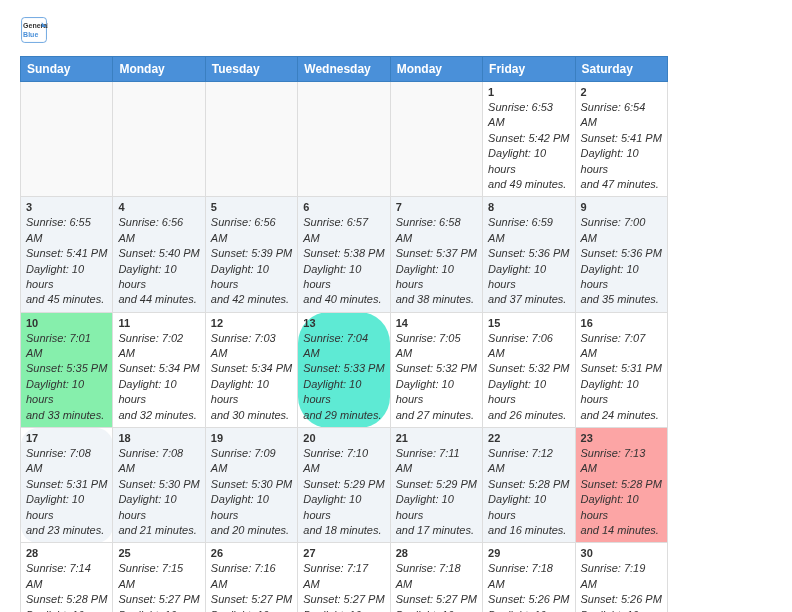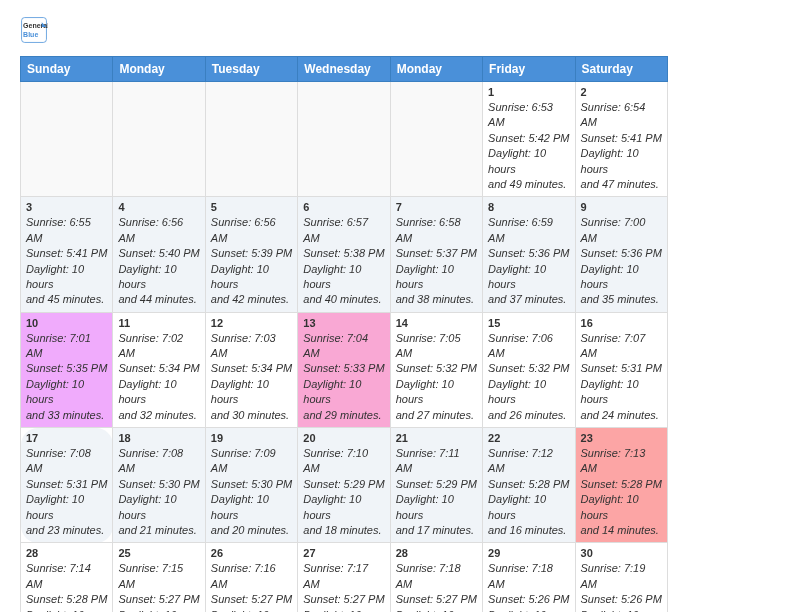--- a/index.html
+++ b/index.html
@@ -159,33 +159,33 @@
           <td style="background: rgb(240, 244, 248);">
             <span class="day-number">8</span>
             <div class="day-info">Sunrise: 6:59 AM<br>Sunset: 5:36 PM<br>Daylight: 10 hours<br>and 37 minutes.</div>
           </td>
           <td style="background: rgb(240, 244, 248);">
             <span class="day-number">9</span>
             <div class="day-info">Sunrise: 7:00 AM<br>Sunset: 5:36 PM<br>Daylight: 10 hours<br>and 35 minutes.</div>
           </td>
         </tr>
         <tr>
-          <td style="background: #f0abfc;">
+          <td style="background: #86efac;">
             <span class="day-number">10</span>
             <div class="day-info">Sunrise: 7:01 AM<br>Sunset: 5:35 PM<br>Daylight: 10 hours<br>and 33 minutes.</div>
           </td>
           <td style="background: rgb(255, 255, 255);">
             <span class="day-number">11</span>
             <div class="day-info">Sunrise: 7:02 AM<br>Sunset: 5:34 PM<br>Daylight: 10 hours<br>and 32 minutes.</div>
           </td>
           <td style="background: rgb(255, 255, 255);">
             <span class="day-number">12</span>
             <div class="day-info">Sunrise: 7:03 AM<br>Sunset: 5:34 PM<br>Daylight: 10 hours<br>and 30 minutes.</div>
           </td>
-          <td style="background: #f9a8d4;">
+          <td style="background: #5eead4; border-radius: 31px;">
             <span class="day-number">13</span>
             <div class="day-info">Sunrise: 7:04 AM<br>Sunset: 5:33 PM<br>Daylight: 10 hours<br>and 29 minutes.</div>
           </td>
           <td style="background: rgb(255, 255, 255);">
             <span class="day-number">14</span>
             <div class="day-info">Sunrise: 7:05 AM<br>Sunset: 5:32 PM<br>Daylight: 10 hours<br>and 27 minutes.</div>
           </td>
           <td style="background: rgb(255, 255, 255);">
             <span class="day-number">15</span>
             <div class="day-info">Sunrise: 7:06 AM<br>Sunset: 5:32 PM<br>Daylight: 10 hours<br>and 26 minutes.</div>

